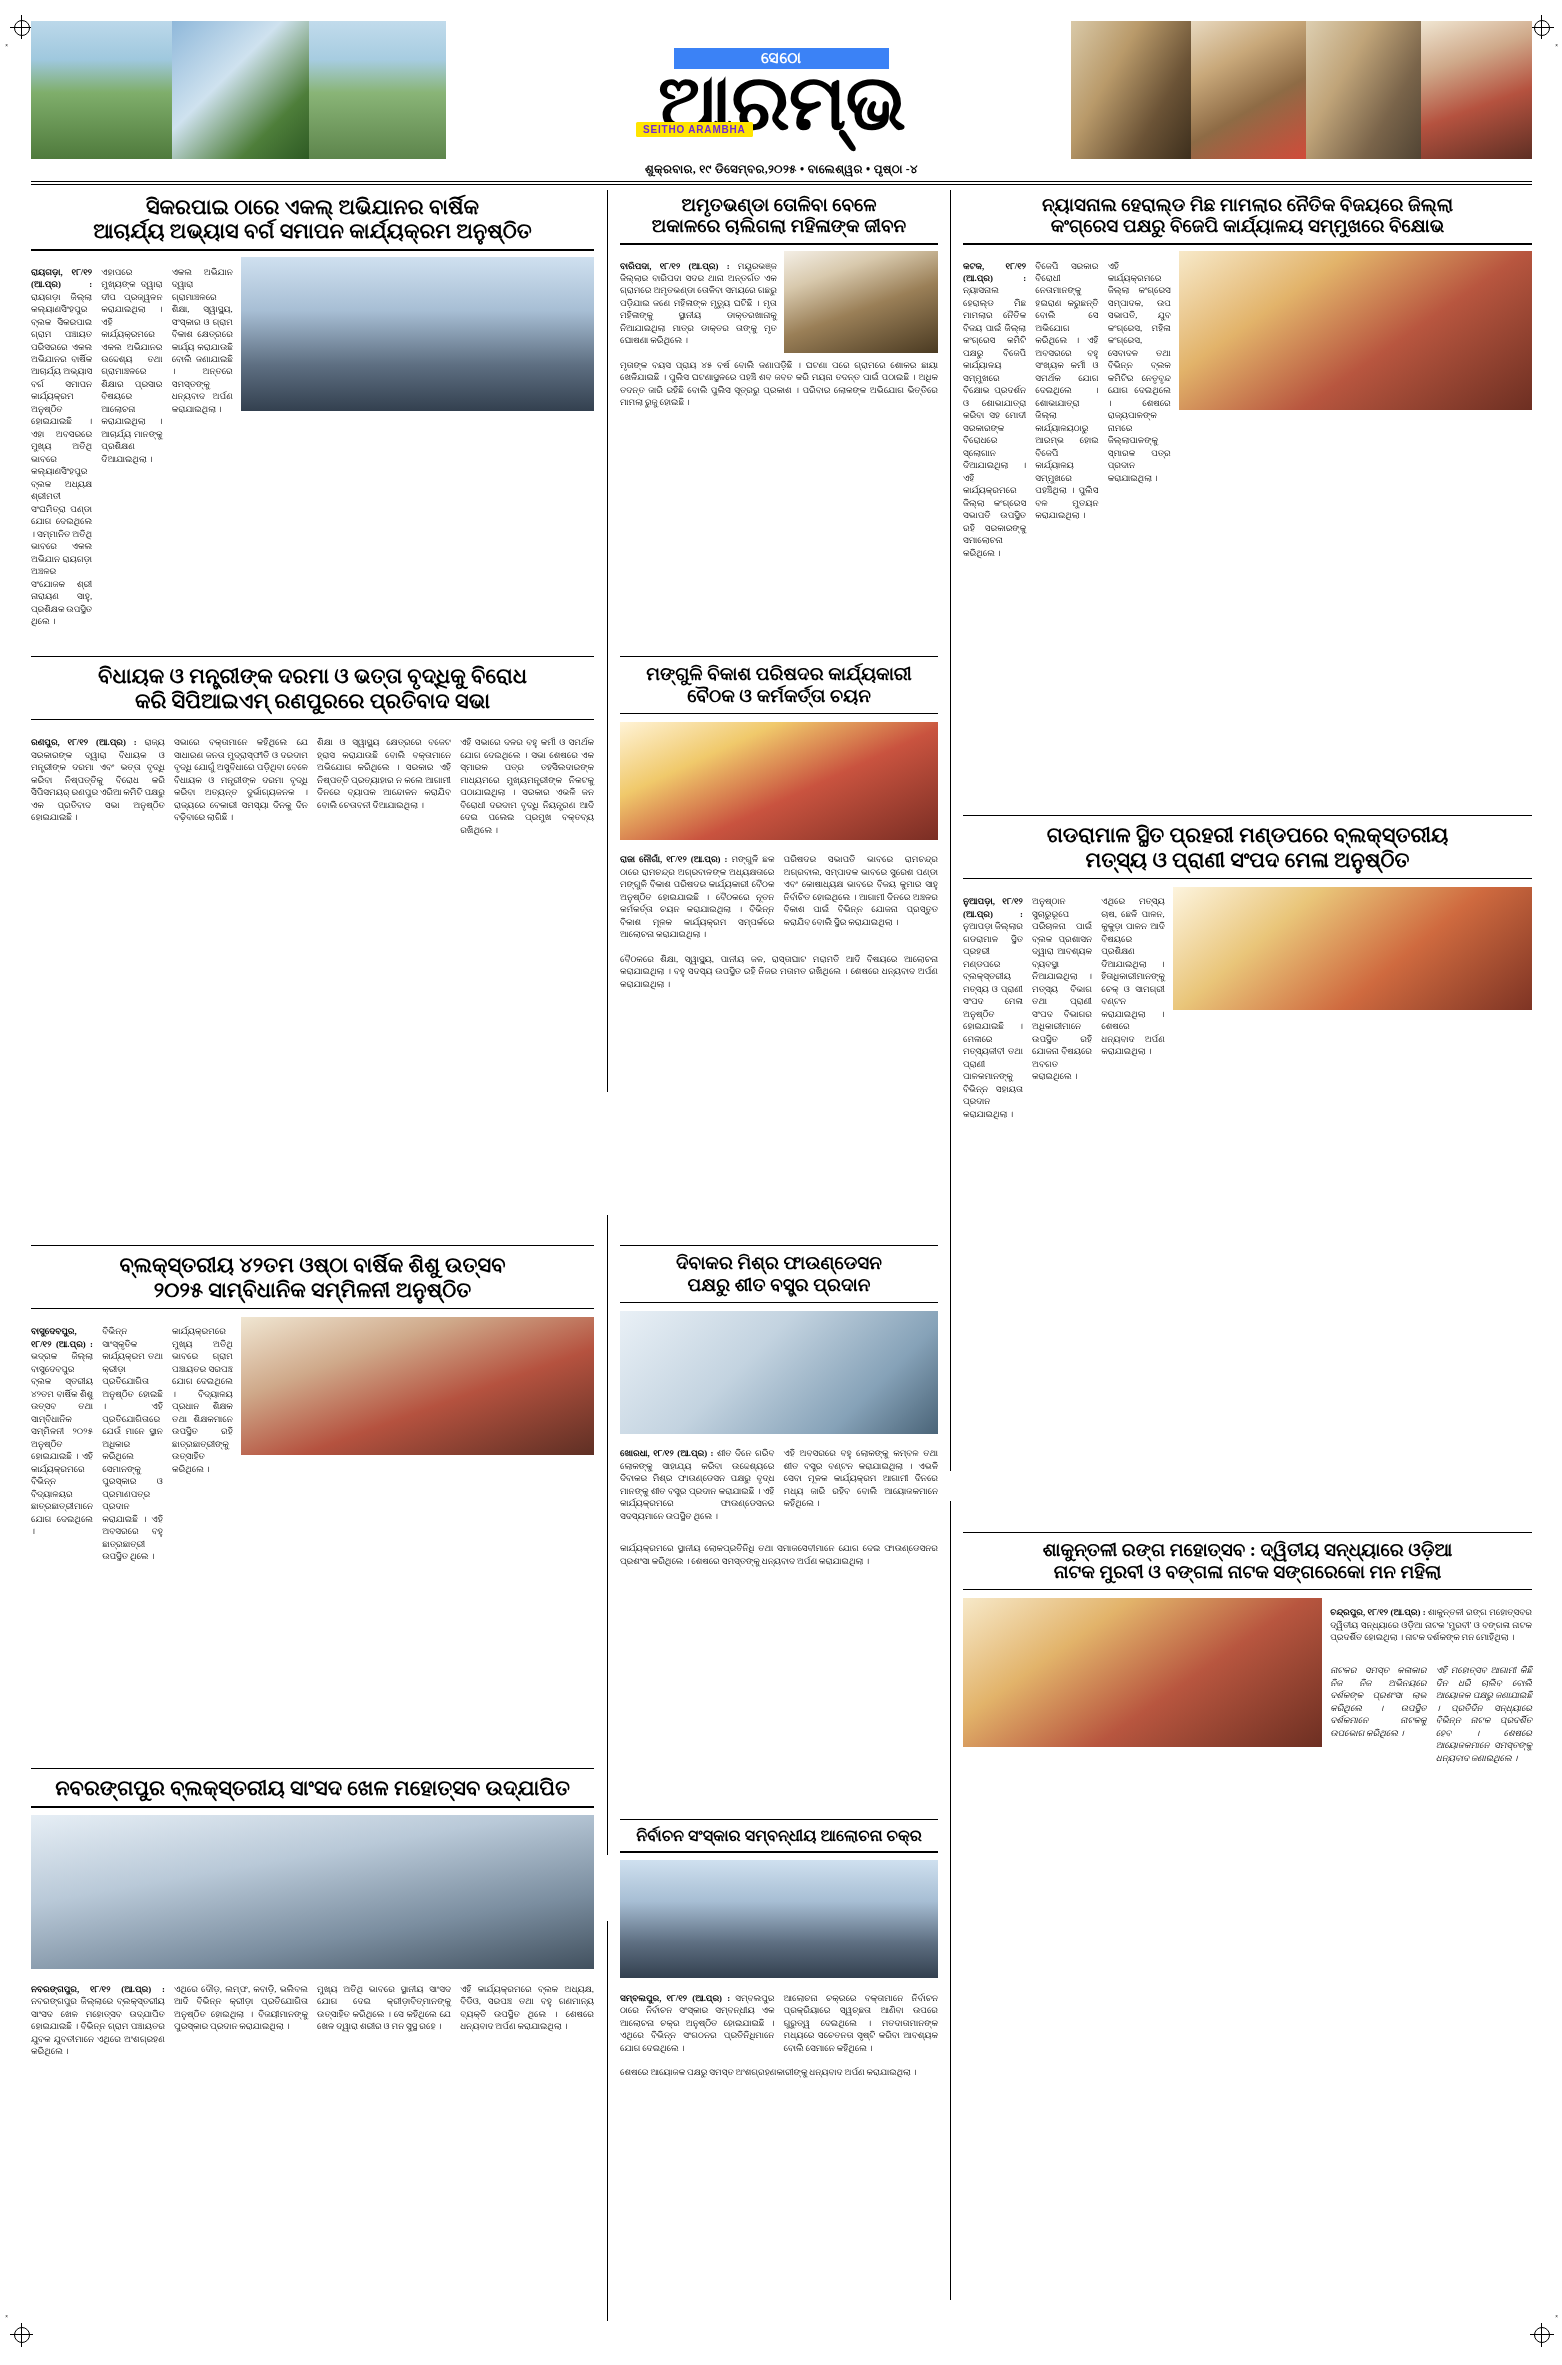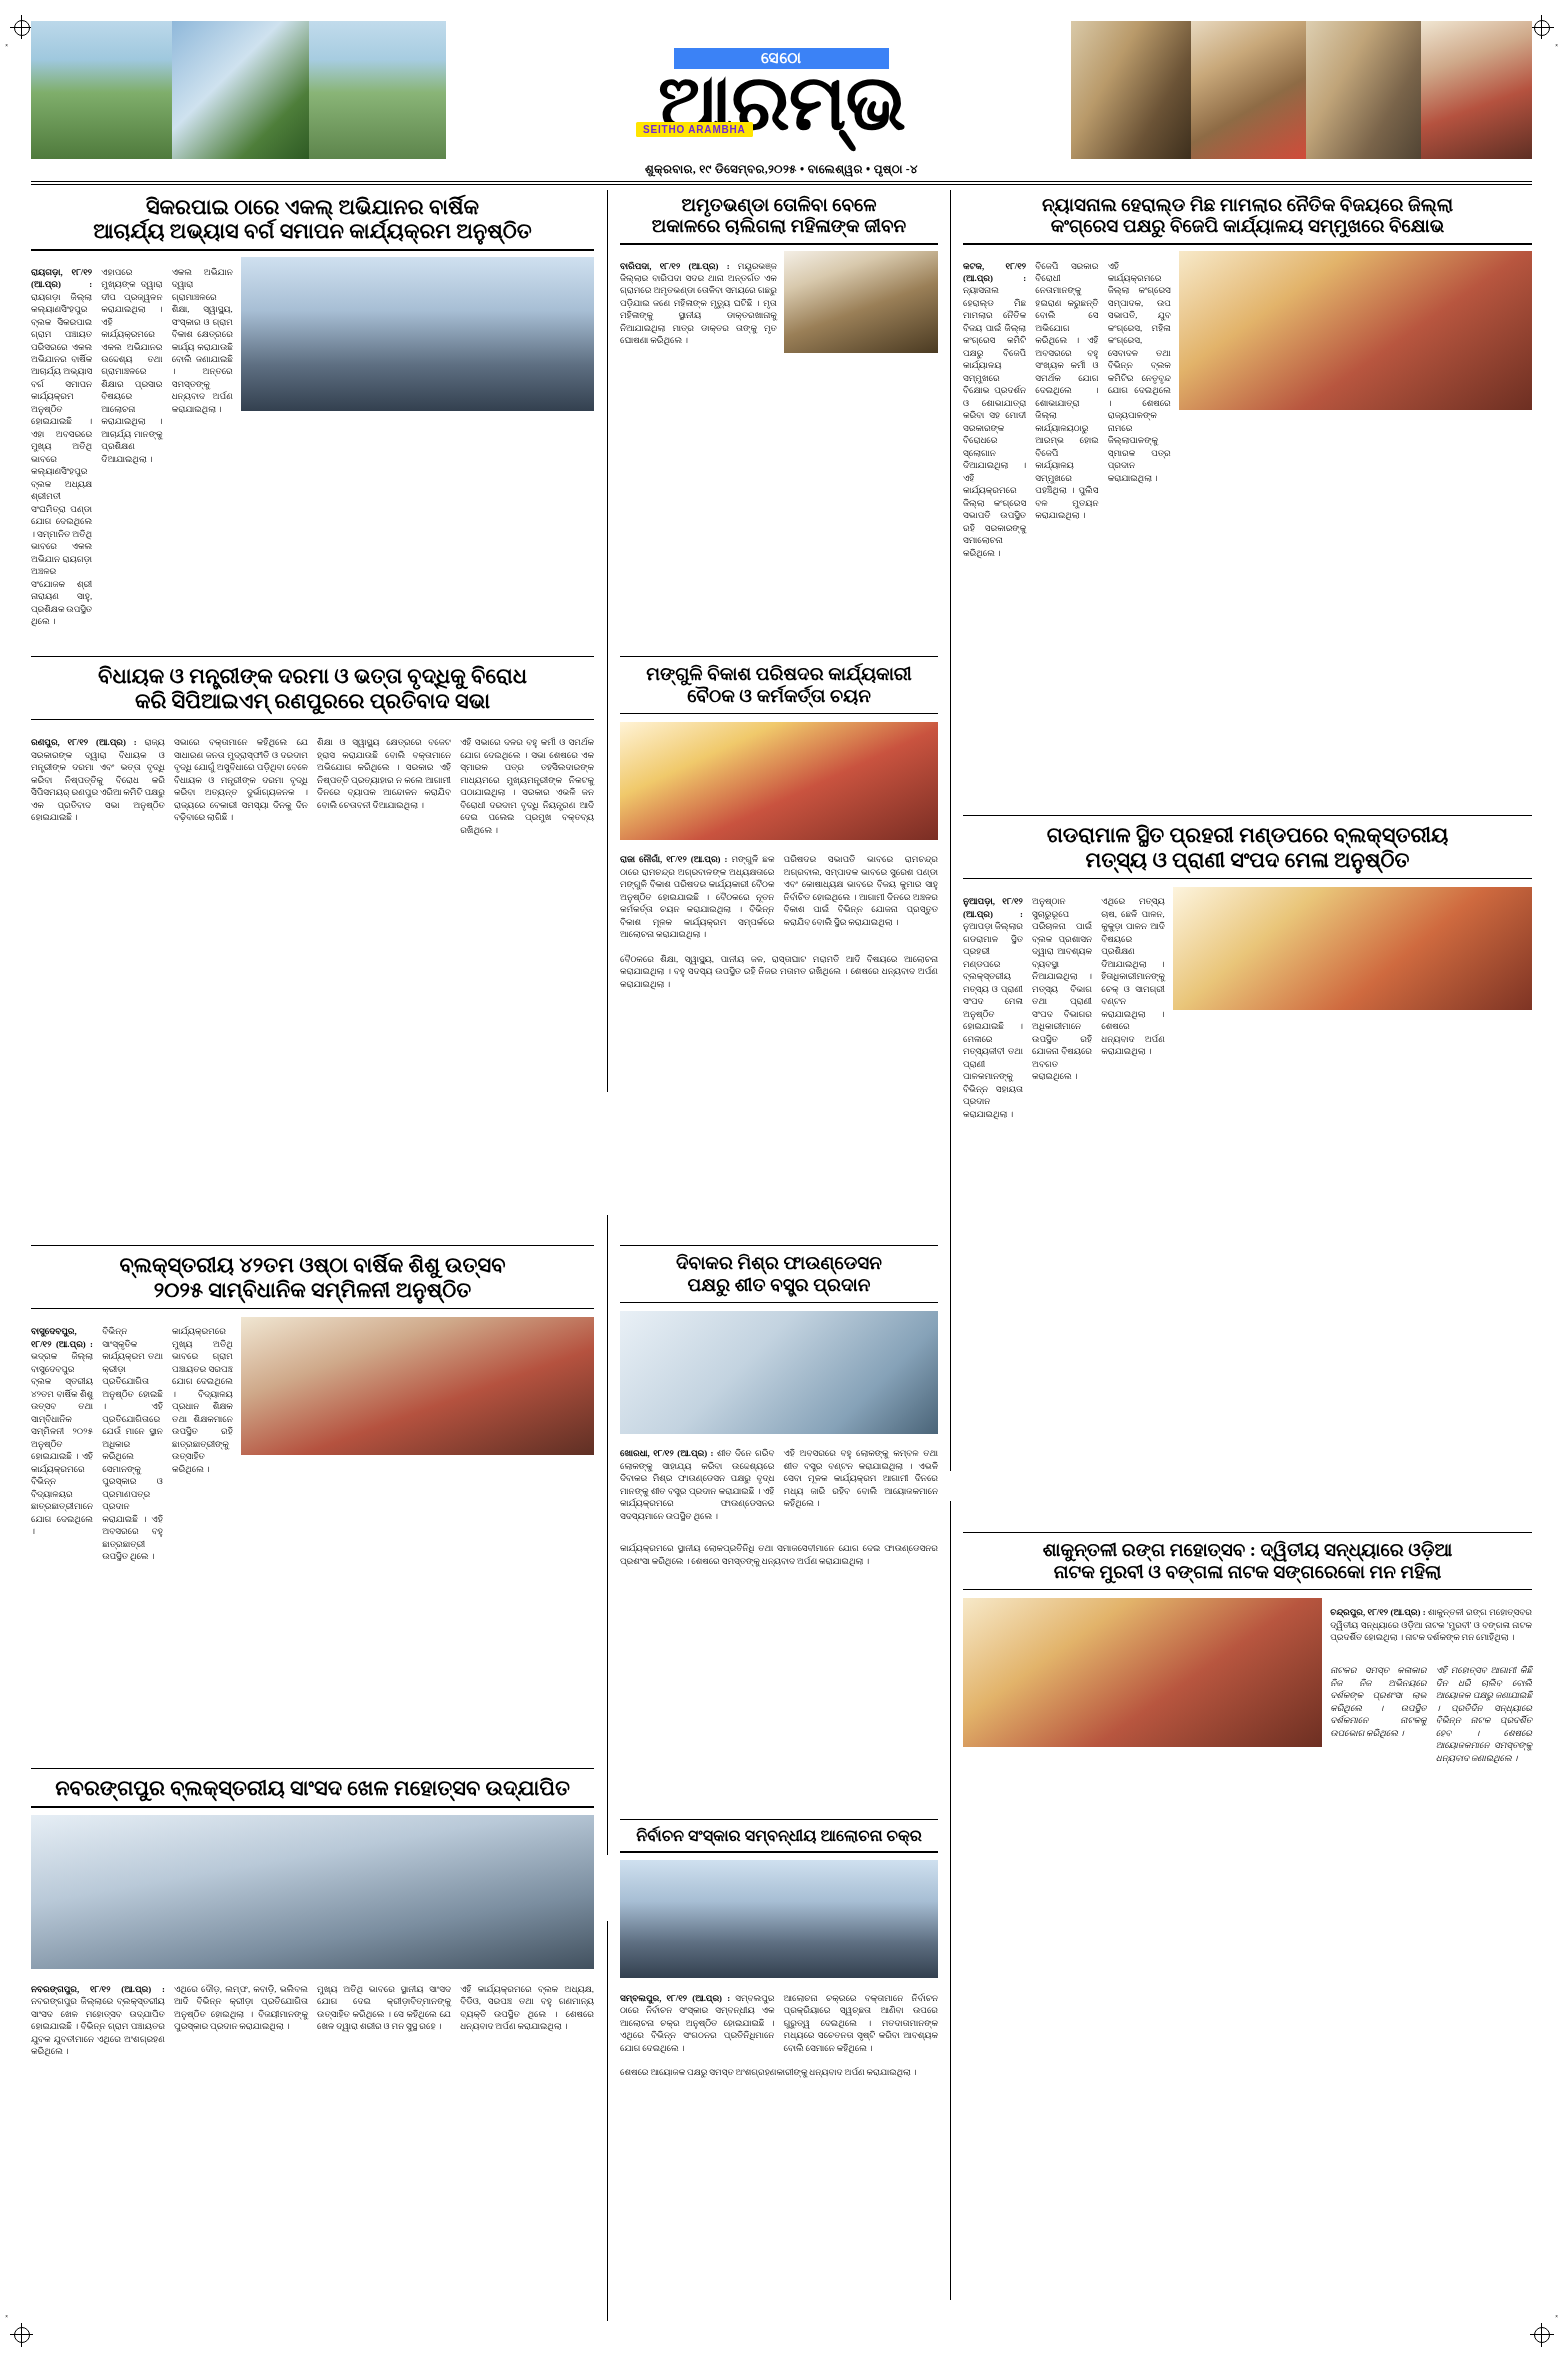--- a/index.html
+++ b/index.html
@@ -194,20 +194,21 @@
       <div class="imgbox ph7" style="float:right;width:154px;height:102px;margin:6.1px 0 4.1px 7.2px;"></div>
 
       <div class="cols" style="margin-top:6.1px;">
         <div class="col">
           <p class="bodytext">
             <span class="dl">ବାରିପଦା, ୧୮/୧୨ (ଆ.ପ୍ର) :</span>
             <span>ମୟୂରଭଞ୍ଜ ଜିଲ୍ଲାର ବାରିପଦା ସଦର ଥାନା ଅନ୍ତର୍ଗତ ଏକ ଗ୍ରାମରେ ଅମୃତଭଣ୍ଡା ତୋଳିବା ସମୟରେ ଗଛରୁ ପଡ଼ିଯାଇ ଜଣେ ମହିଳାଙ୍କ ମୃତ୍ୟୁ ଘଟିଛି । ମୃତା ମହିଳାଙ୍କୁ ସ୍ଥାନୀୟ ଡାକ୍ତରଖାନାକୁ ନିଆଯାଇଥିଲା ମାତ୍ର ଡାକ୍ତର ତାଙ୍କୁ ମୃତ ଘୋଷଣା କରିଥିଲେ ।</span>
           </p>
         </div>
       </div>
+      <p class="bodytext" style="margin-top:3.1px;">ମୃତାଙ୍କ ବୟସ ପ୍ରାୟ ୪୫ ବର୍ଷ ବୋଲି ଜଣାପଡ଼ିଛି । ଘଟଣା ପରେ ଗ୍ରାମରେ ଶୋକର ଛାୟା ଖେଳିଯାଇଛି । ପୁଲିସ ଘଟଣାସ୍ଥଳରେ ପହଞ୍ଚି ଶବ ଜବତ କରି ମୟନା ତଦନ୍ତ ପାଇଁ ପଠାଇଛି । ଅଧିକ ତଦନ୍ତ ଜାରି ରହିଛି ବୋଲି ପୁଲିସ ସୂତ୍ରରୁ ପ୍ରକାଶ । ପରିବାର ଲୋକଙ୍କ ଅଭିଯୋଗ ଭିତ୍ତିରେ ମାମଲା ରୁଜୁ ହୋଇଛି ।</p>
     </div>
 
     <div class="block" style="left:932px;top:5.1px;width:569px;">
       <div class="hl med">ନ୍ୟାସନାଲ ହେରାଲ୍ଡ ମିଛ ମାମଲାର ନୈତିକ ବିଜୟରେ ଜିଲ୍ଲା</div>
       <div class="hl med">କଂଗ୍ରେସ ପକ୍ଷରୁ ବିଜେପି କାର୍ଯ୍ୟାଳୟ ସମ୍ମୁଖରେ ବିକ୍ଷୋଭ</div>
       <div class="hrule"></div>
 
       <div class="imgbox ph8" style="float:right;width:353px;height:159px;margin:6.1px 0 4.1px 8.2px;"></div>
 
       <div class="cols" style="margin-top:6.1px;">

